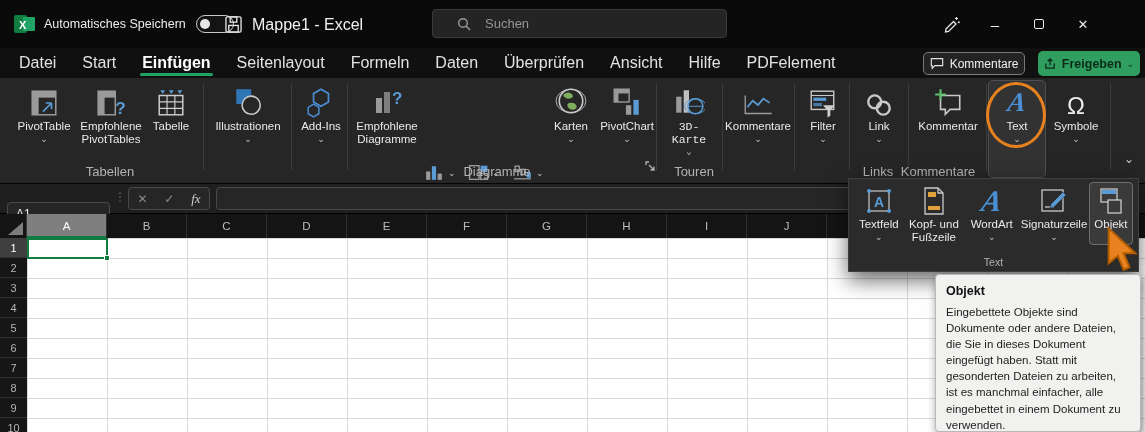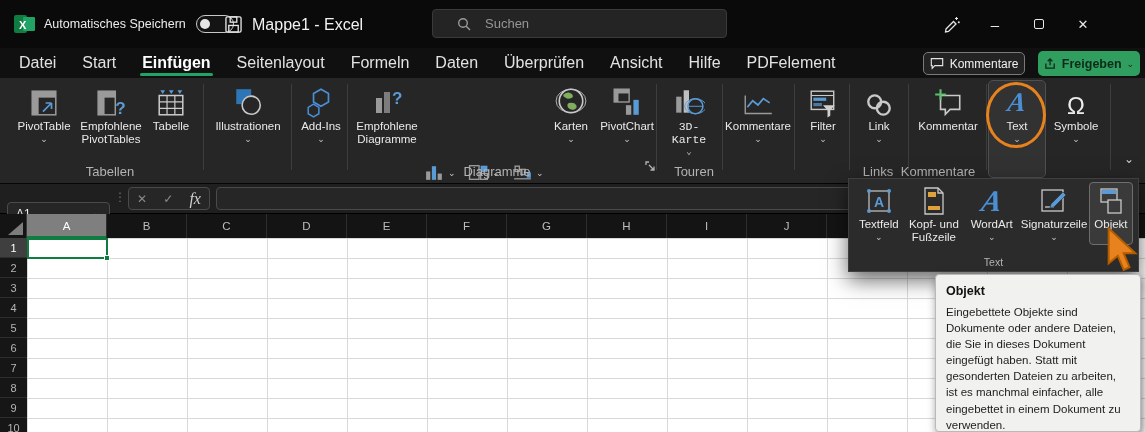--- a/index.html
+++ b/index.html
@@ -49,21 +49,21 @@
   .collapse-cv { position:absolute; left:1124px; top:74px; font-size:12px; color:#cccccc; }
   .dlg-launch { position:absolute; left:644px; top:82px; }
 
   
   .fbar { position:absolute; left:0; top:184px; width:1145px; height:30px; background:#1f1f1f; border-bottom:1px solid #000; }
   .namebox { position:absolute; left:7px; top:18px; width:103px; height:23px; background:#262626; border:1px solid #4a4a4a; border-radius:4px; display:flex; align-items:center; padding:0 8px; color:#f0f0f0; font-size:12px; }
   .namebox .cv { margin-left:auto; margin-top:0; }
   .fdots { position:absolute; left:114px; top:6px; color:#6f6f6f; font-size:12px; }
   .fxgroup { position:absolute; left:128px; top:3px; width:82px; height:23px; background:#262626; border:1px solid #4a4a4a; border-radius:4px; display:flex; align-items:center; justify-content:space-around; }
   .fxgroup .x, .fxgroup .ck { color:#8a8a8a; font-size:12px; }
-  .fxgroup .fx { color:#cfcfcf; font-size:16px; font-family:"Liberation Serif", serif; font-style:italic; }
+  .fxgroup .fx { color:#cfcfcf; font-size:13px; font-family:"Liberation Serif", serif; font-style:italic; }
   .finput { position:absolute; left:216px; top:3px; width:922px; height:23px; background:#262626; border:1px solid #4a4a4a; border-radius:4px; }
 
   
   .sheet { position:absolute; left:0; top:214px; width:1145px; height:218px; background:#fff; }
   .hdr-strip { position:absolute; left:0; top:0; width:1145px; height:24px; background:#141414; border-bottom:1px solid #3a3a3a; }
   .rowhdr-strip { position:absolute; left:0; top:24px; width:27px; height:194px; background:#161616; }
   .corner { position:absolute; left:0; top:0; width:27px; height:24px; background:#141414; border-right:1px solid #3a3a3a; }
   .corner .tri { position:absolute; right:3px; bottom:3px; width:15px; height:13px; background:#7d7d7d; clip-path:polygon(100% 0, 100% 100%, 0 100%); }
   .col-h { position:absolute; top:0; width:80px; height:24px; color:#bdbdbd; font-size:11.5px; text-align:center; line-height:24px; border-right:1px solid #2e2e2e; background:#141414; }
   .col-h.sel { background:#7f7f7f; color:#ffffff; box-shadow:inset 0 -2px 0 #107C41; }

